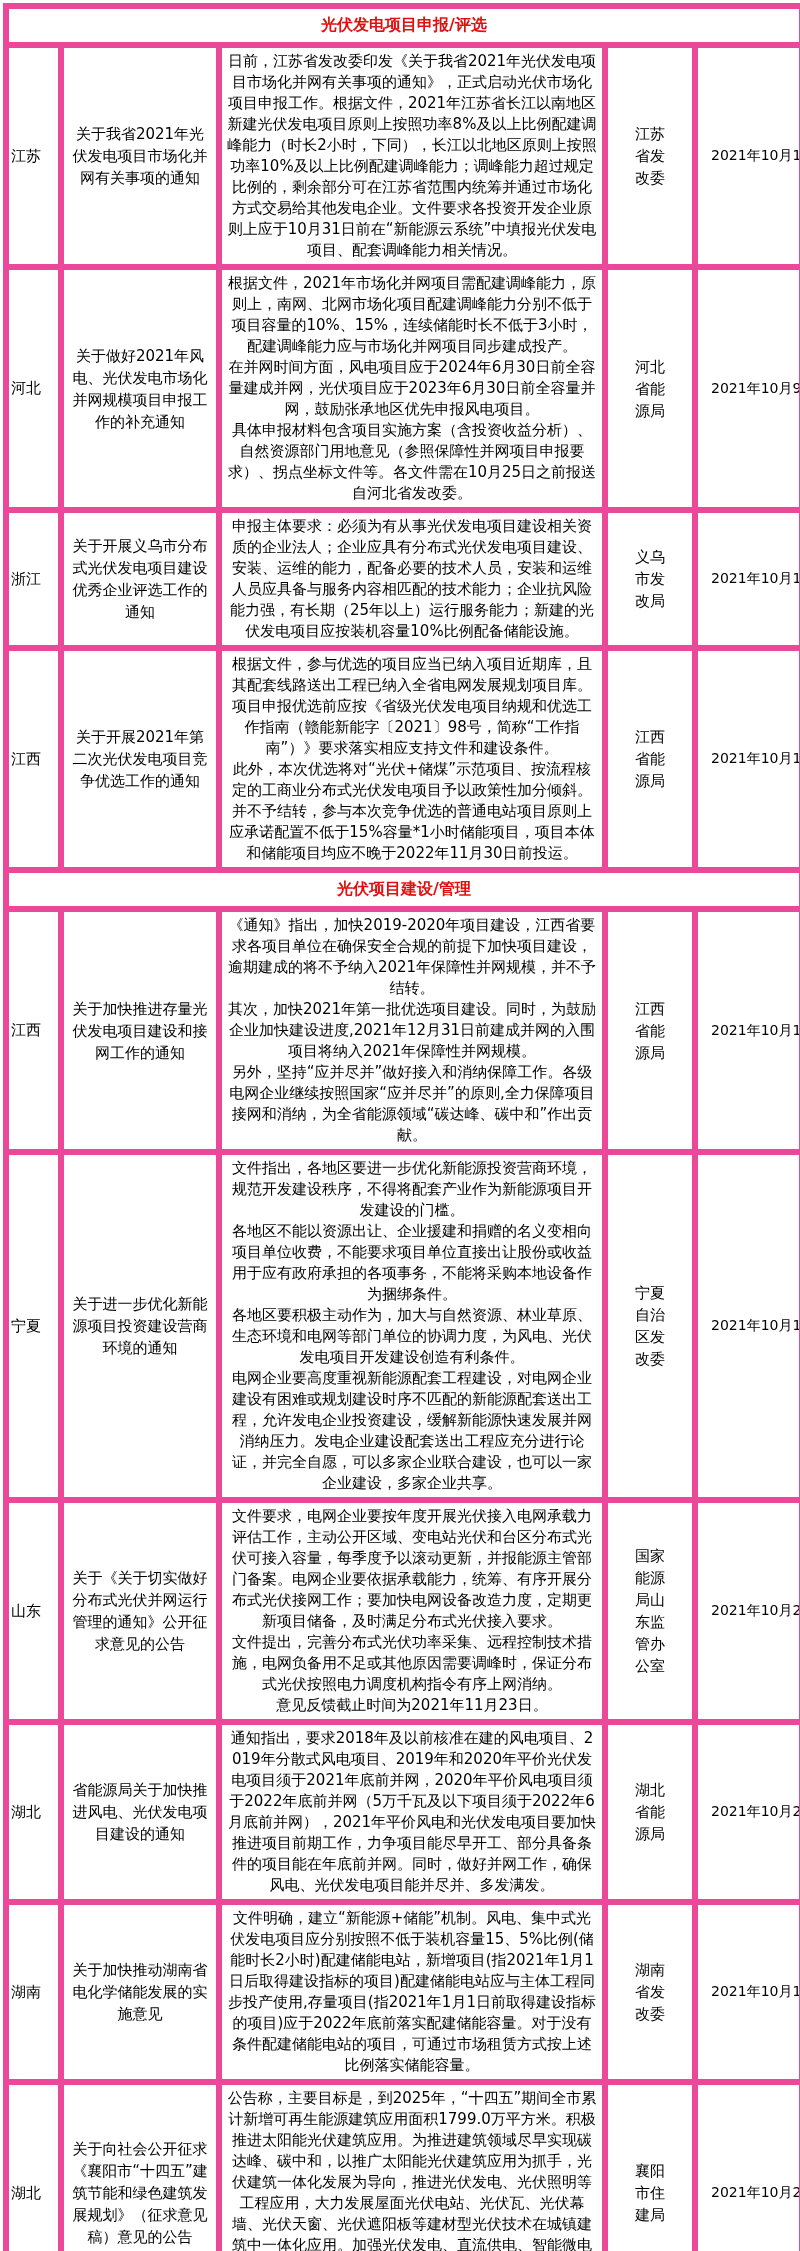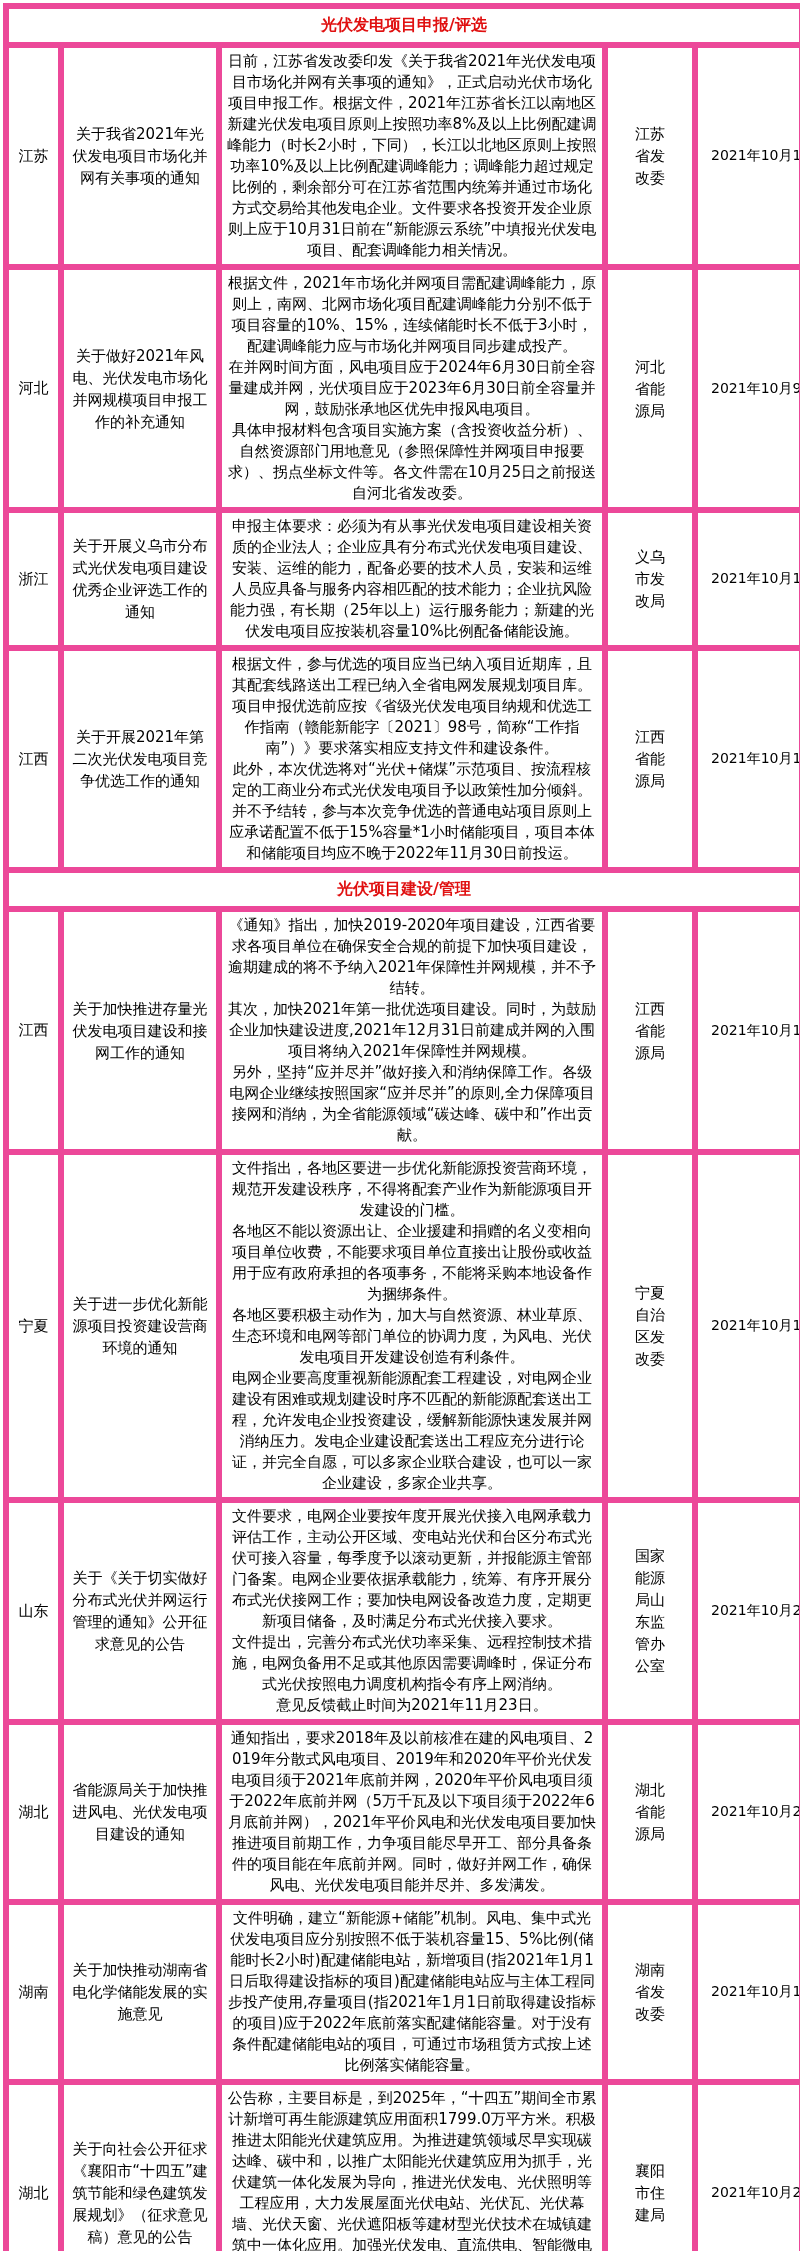--- a/index.html
+++ b/index.html
@@ -26,21 +26,20 @@
     overflow: hidden;
     word-break: break-all;
   }
   td.section-header {
     text-align: center;
     font-weight: bold;
     font-size: 16px;
     padding: 6px 2px;
   }
   td.cell-province {
-    text-align: center;
     font-size: 15px;
     padding: 2px;
   }
   td.cell-title {
     text-align: center;
     font-size: 15px;
     line-height: 22px;
     padding: 4px 7px;
   }
   td.cell-content {

